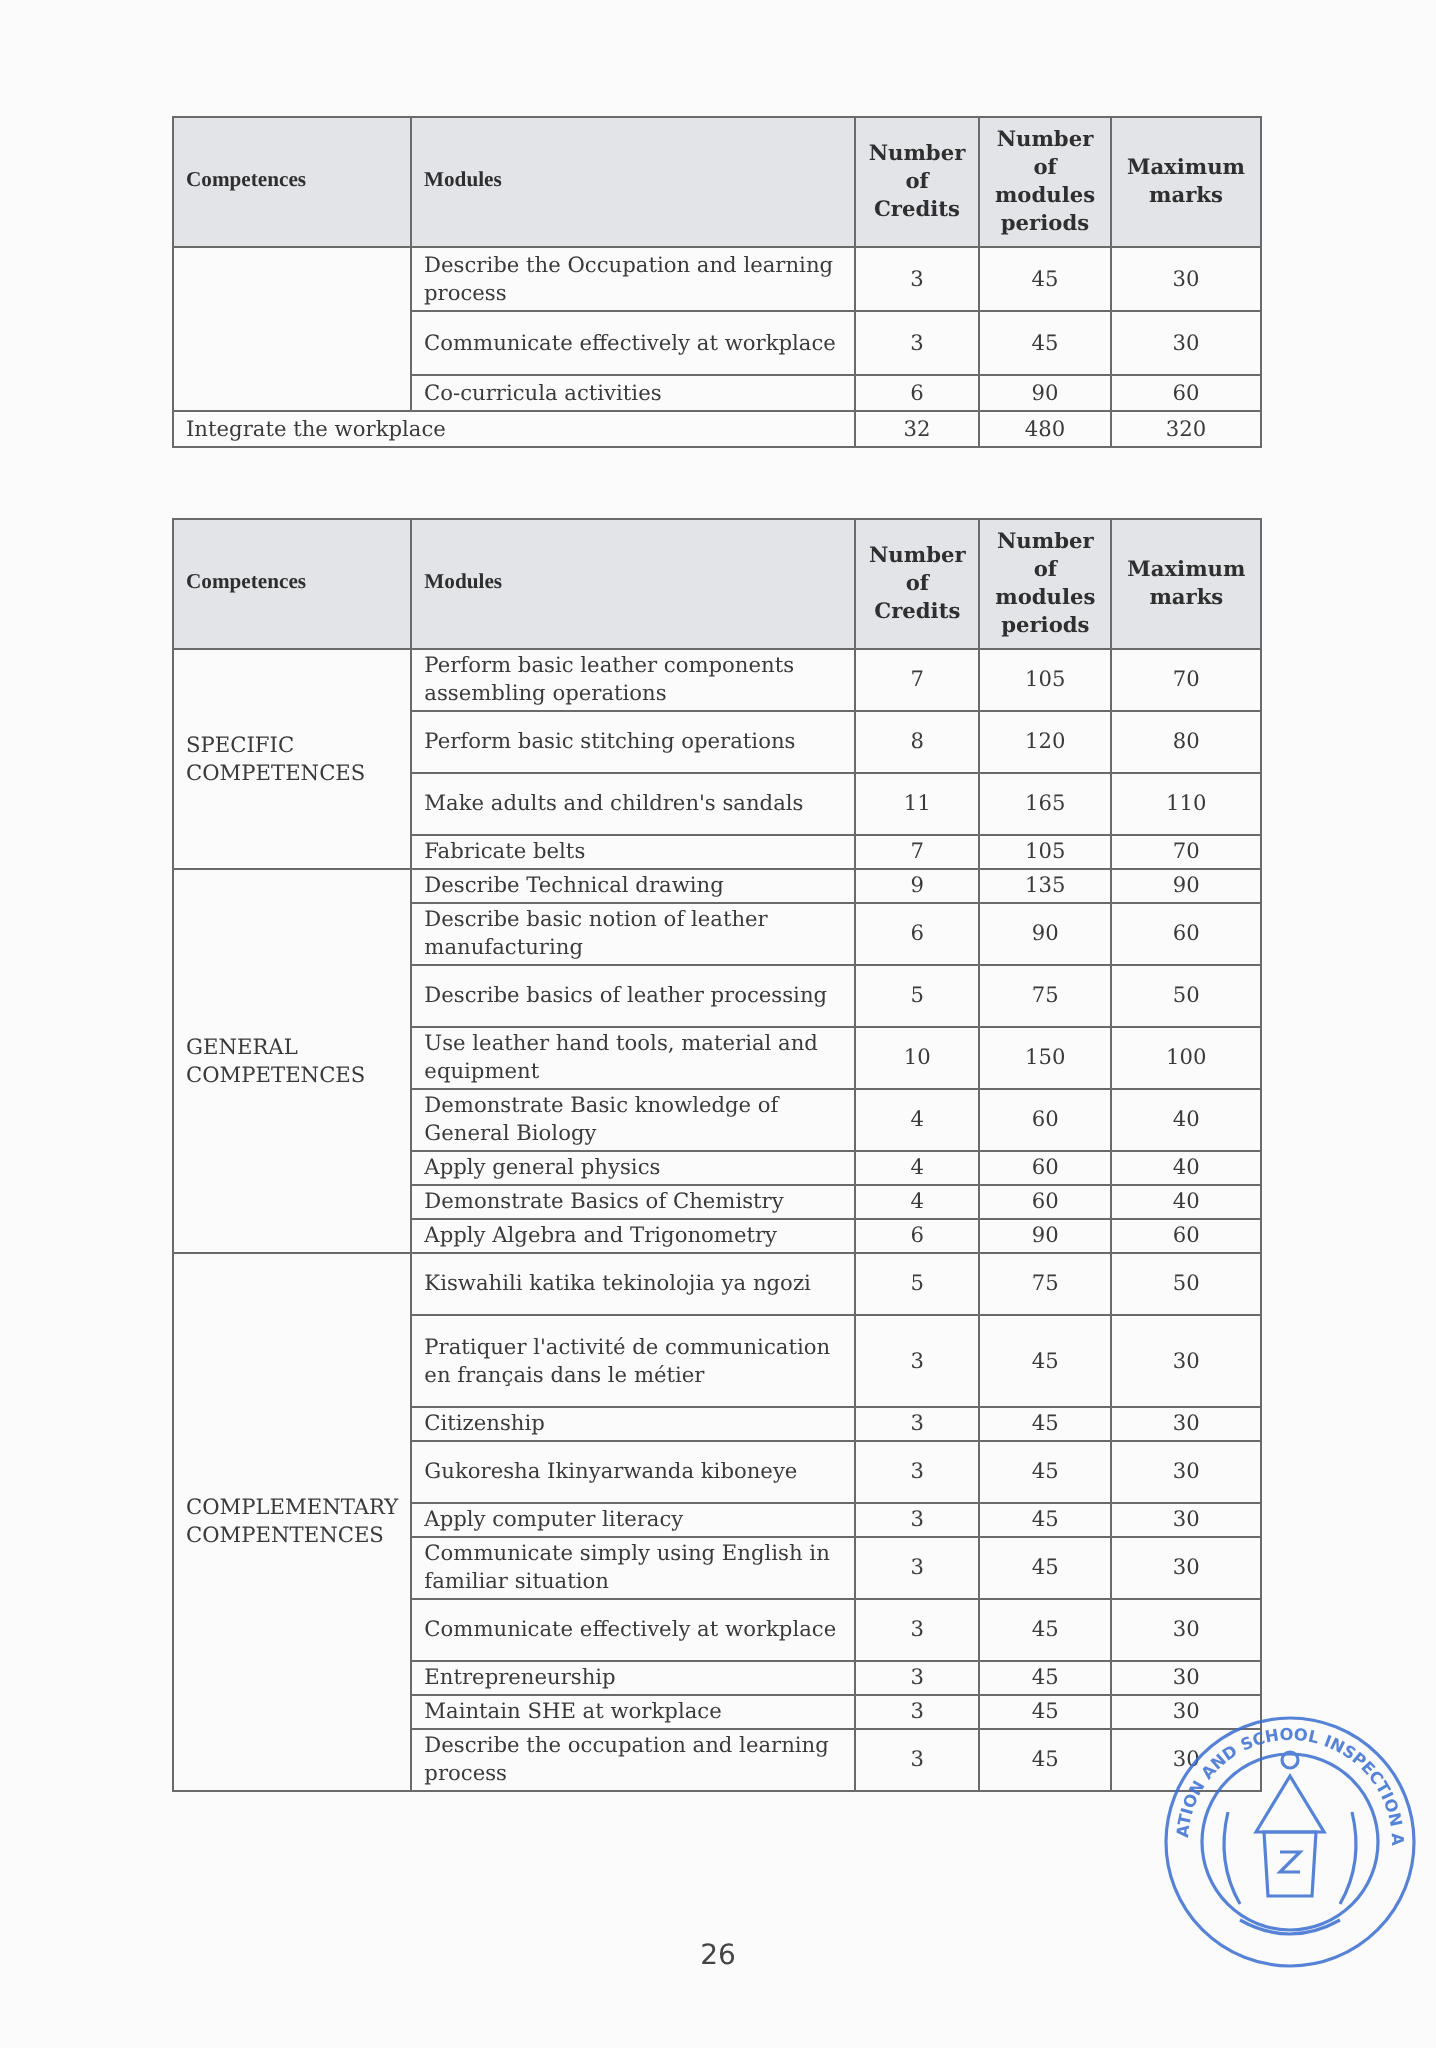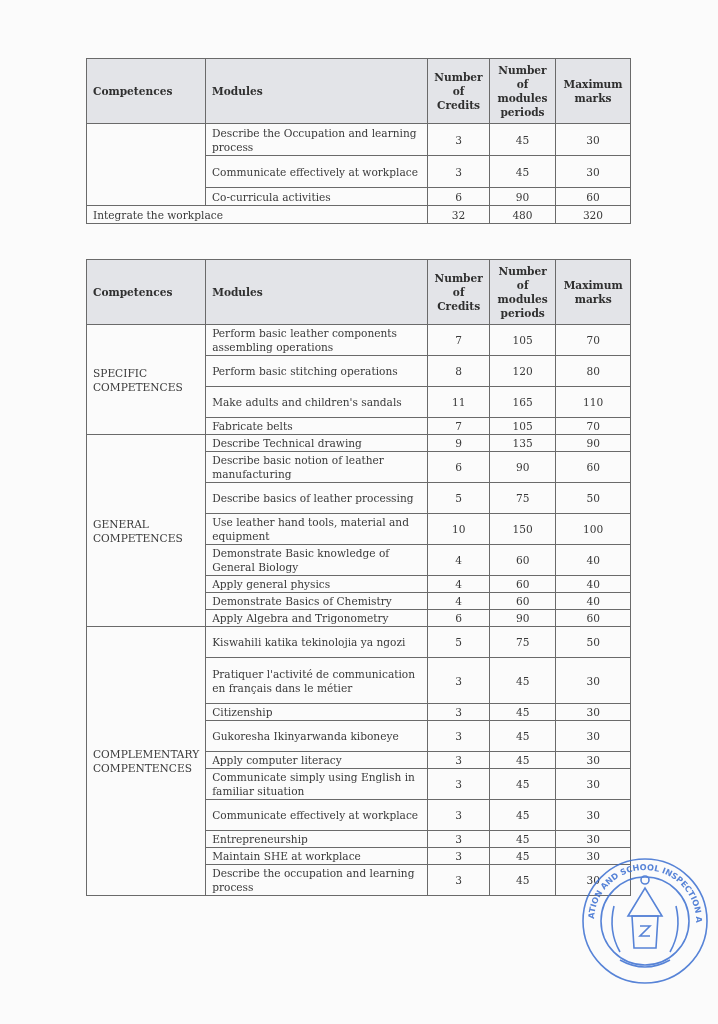--- a/index.html
+++ b/index.html
@@ -11,21 +11,21 @@
   table.grid {
     position: absolute; left: 86px; border-collapse: collapse; table-layout: fixed;
     font-size: 10.6px; line-height: 14px;
   }
   table.grid td, table.grid th {
     border: 1px solid #6a6a6a; padding: 1px 6px; vertical-align: middle;
   }
   table.grid th {
     background: #e3e4e8; font-weight: bold; color: #2f2f2f; font-size: 10.6px; line-height: 14px;
   }
-  th.left { text-align: left; padding-left: 8px; }
+  th.left { text-align: left; padding-left: 8px; font-family: Liberation Serif, serif; }
   th.center { text-align: center; padding: 2px 2px; }
   td.num { text-align: center; }
   td.mod { padding-left: 10px; }
   td.comp { padding-left: 5px; }
   td.total { padding-left: 5px; margin-top: 46px; }
   col.c1 { width: 119px; } col.c2 { width: 222px; } col.c3 { width: 62px; } col.c4 { width: 66px; } col.c5 { width: 75px; }
   #t1 { top: 58px; }
   #t1 thead th { height: 62px; }
   #t1 tbody tr { height: 32px; }
   #t1 tbody tr.short { height: 18px; }
@@ -245,20 +245,21 @@
         </tr>
         <tr class="r2">
           <td class="mod">Describe the occupation and learning  process</td>
           <td class="num">3</td>
           <td class="num">45</td>
           <td class="num">30</td>
         </tr>
       </tbody>
   </table>
 
+  <div class="page-number">26</div>
 
   <svg class="stamp" viewBox="0 0 130 130">
     <defs>
       <path id="arcTop" d="M 14 65 A 51 51 0 1 1 116 65" fill="none"></path>
     </defs>
     <g fill="none" stroke="#3b6fd1" stroke-width="1.6" opacity="0.85">
       <circle cx="65" cy="65" r="62"></circle>
       <circle cx="65" cy="65" r="44"></circle>
       <path d="M48 60 L65 32 L82 60 Z"></path>
       <path d="M52 60 L78 60 L76 92 L54 92 Z"></path>

